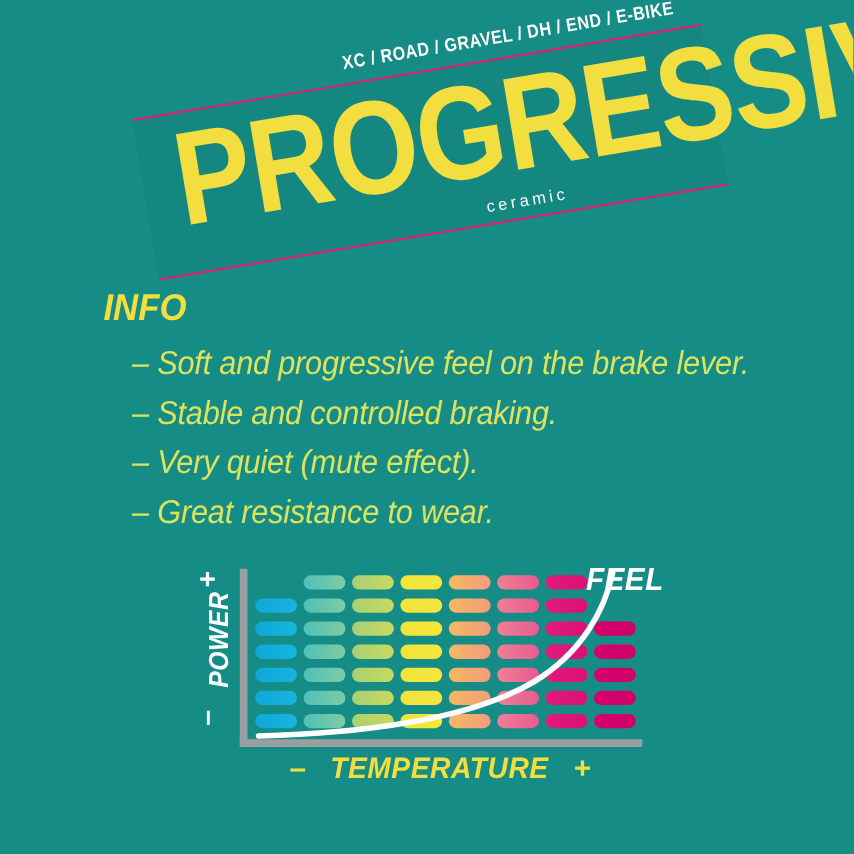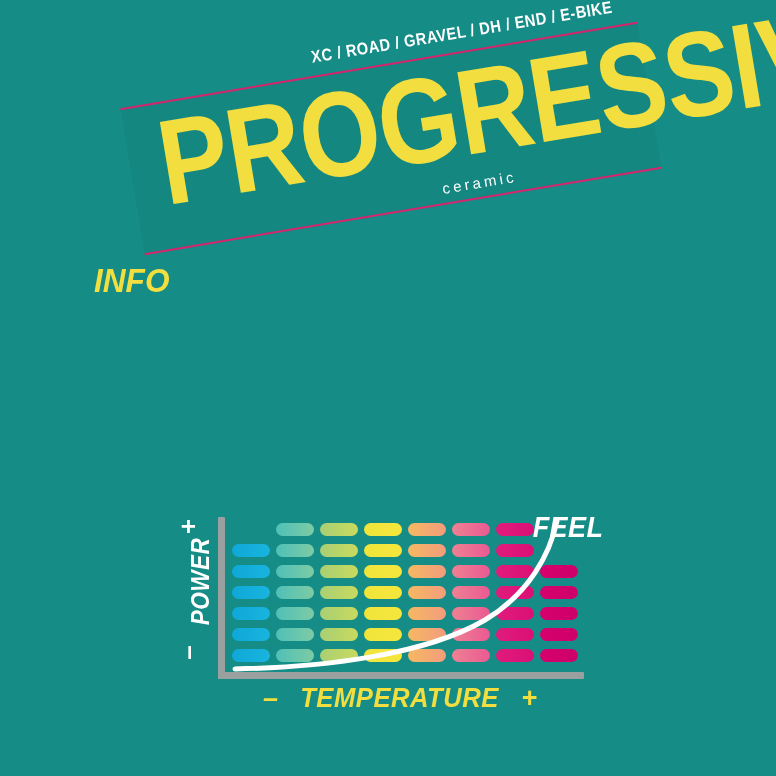--- a/index.html
+++ b/index.html
@@ -240,20 +240,26 @@
       <div class="band-line l1"></div>
       <div class="band-line l2"></div>
       <div class="kicker">XC / ROAD / GRAVEL / DH / END / E-BIKE</div>
       <div class="wordmark">PROGRESSIVE</div>
       <div class="sub">ceramic</div>
     </div>
   </div>
 
   <div class="info-wrap">
     <div class="info-title">INFO</div>
+    <ul class="info-list">
+      <li class="info-item">– Soft and progressive feel on the brake lever.</li>
+      <li class="info-item">– Stable and controlled braking.</li>
+      <li class="info-item">– Very quiet (mute effect).</li>
+      <li class="info-item">– Great resistance to wear.</li>
+    </ul>
   </div>
 
   <div class="chart">
 
     <div class="axis-y"></div>
     <div class="axis-x"></div>
 
     <div class="ysign plus">+</div>
     <div class="ylabel">POWER</div>
     <div class="ysign minus">–</div>

